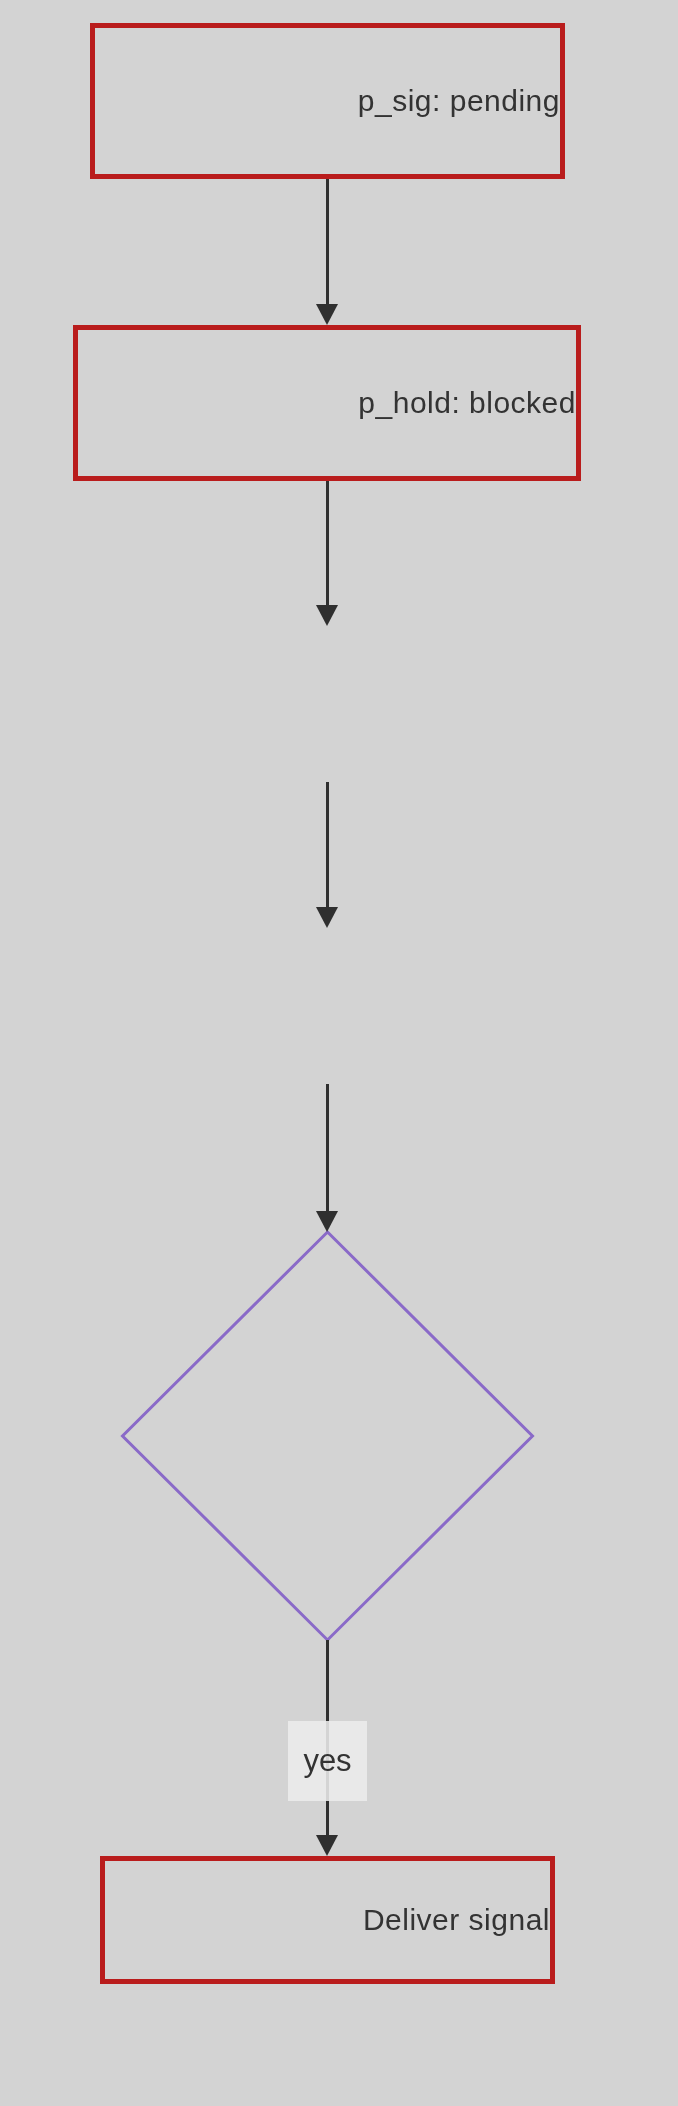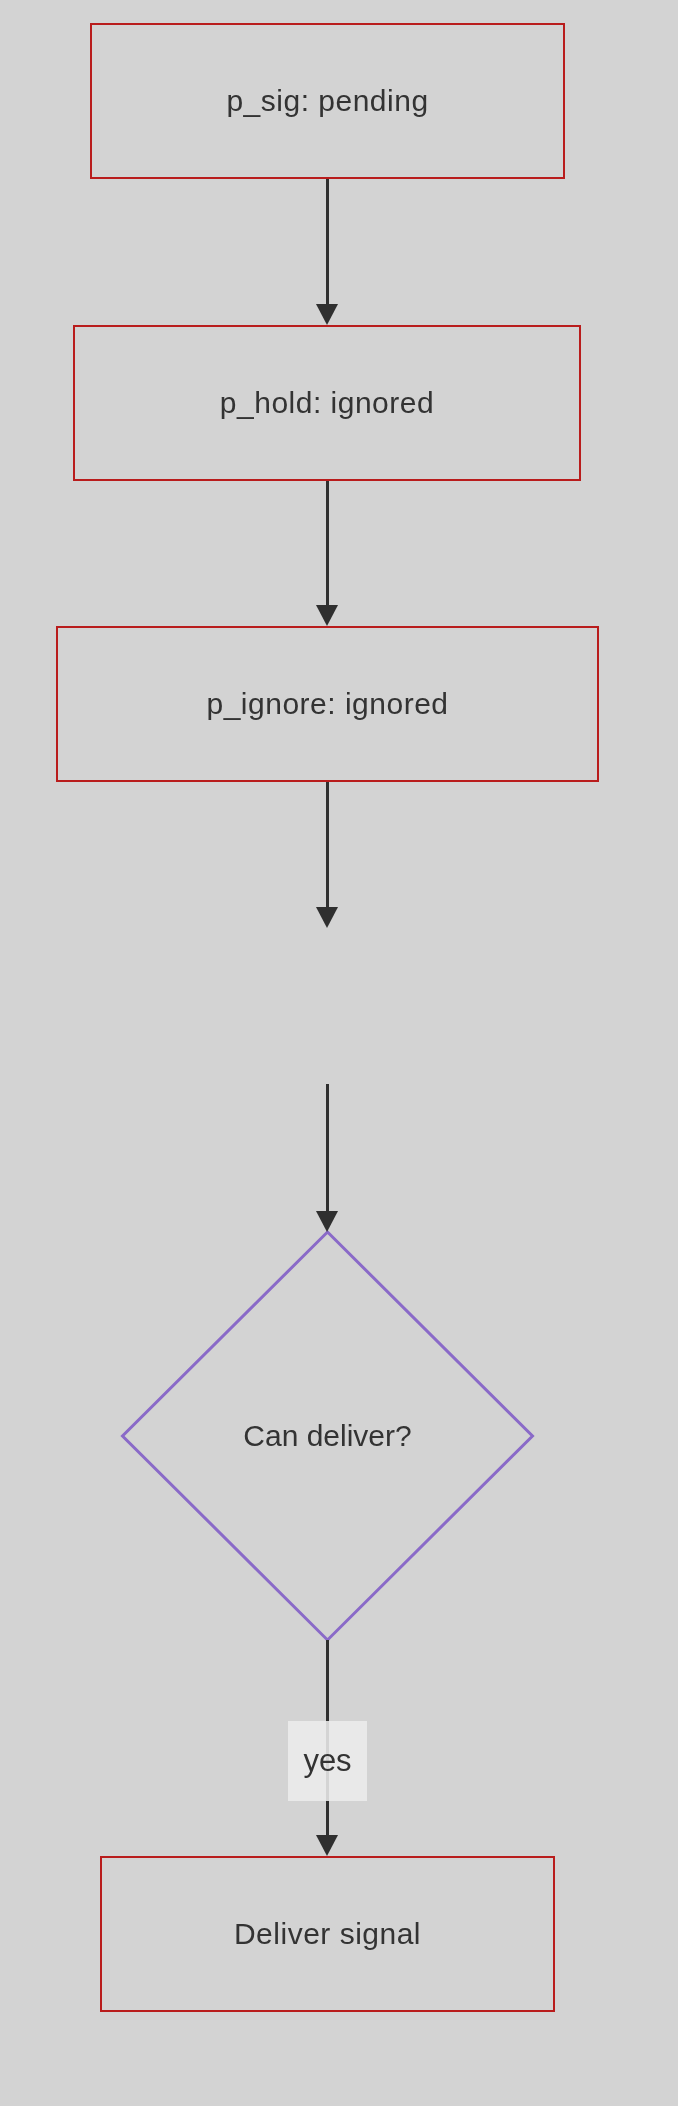--- a/index.html
+++ b/index.html
@@ -11,34 +11,34 @@
     position:relative;
     width:678px;
     height:2106px;
     background:#d3d3d3;
     overflow:hidden;
   }
   .node{
     position:absolute;
     box-sizing:border-box;
     background:#d3d3d3;
-    border:2px solid #b91c1c;
+    border:5px solid #b91c1c;
     display:flex;
     align-items:center;
-    justify-content:center;
+    justify-content:flex-end;
     font-size:30px;
     color:#333333;
     letter-spacing:0.5px;
     white-space:nowrap;
   }
   .node-psig   {left:90px;  top:23px;   width:475px; height:156px;}
   .node-phold  {left:73px;  top:325px;  width:508px; height:156px;}
   .node-pignore{left:56px;  top:626px;  width:543px; height:156px;}
   .node-fsig   {left:23px;  top:928px;  width:609px; height:156px;}
-  .node-deliver{left:100px; top:1856px; width:455px; height:156px;}
+  .node-deliver{left:100px; top:1856px; width:455px; height:128px;}
 
   .edge-line{
     position:absolute;
     left:326px;
     width:3px;
     background:#2f2f2f;
   }
   .line-1{top:179px;  height:126px;}
   .line-2{top:481px;  height:125px;}
   .line-3{top:782px;  height:126px;}
@@ -94,32 +94,28 @@
 </head>
 <body>
 
 <div class="canvas">
 
   <div class="node node-psig">
     <span>p_sig: pending</span>
   </div>
 
   <div class="node node-phold">
-    <span>p_hold: ignored</span>
+    <span>p_hold: blocked</span>
   </div>
 
-  <div class="node node-pignore">
-    <span>p_ignore: ignored</span>
-  </div>
 
 
   <svg class="diamond-svg" width="431" height="430" viewBox="0 0 431 430">
     <polygon points="215.5,11 420.5,215 215.5,419 10.5,215" fill="#d3d3d3" stroke="#8a6ac8" stroke-width="3"></polygon>
   </svg>
-  <div class="decision-label">Can deliver?</div>
 
   <div class="node node-deliver">
     <span>Deliver signal</span>
   </div>
 
   <div class="edge-line line-1"></div>
   <div class="arrowhead head-1"></div>
 
   <div class="edge-line line-2"></div>
   <div class="arrowhead head-2"></div>

